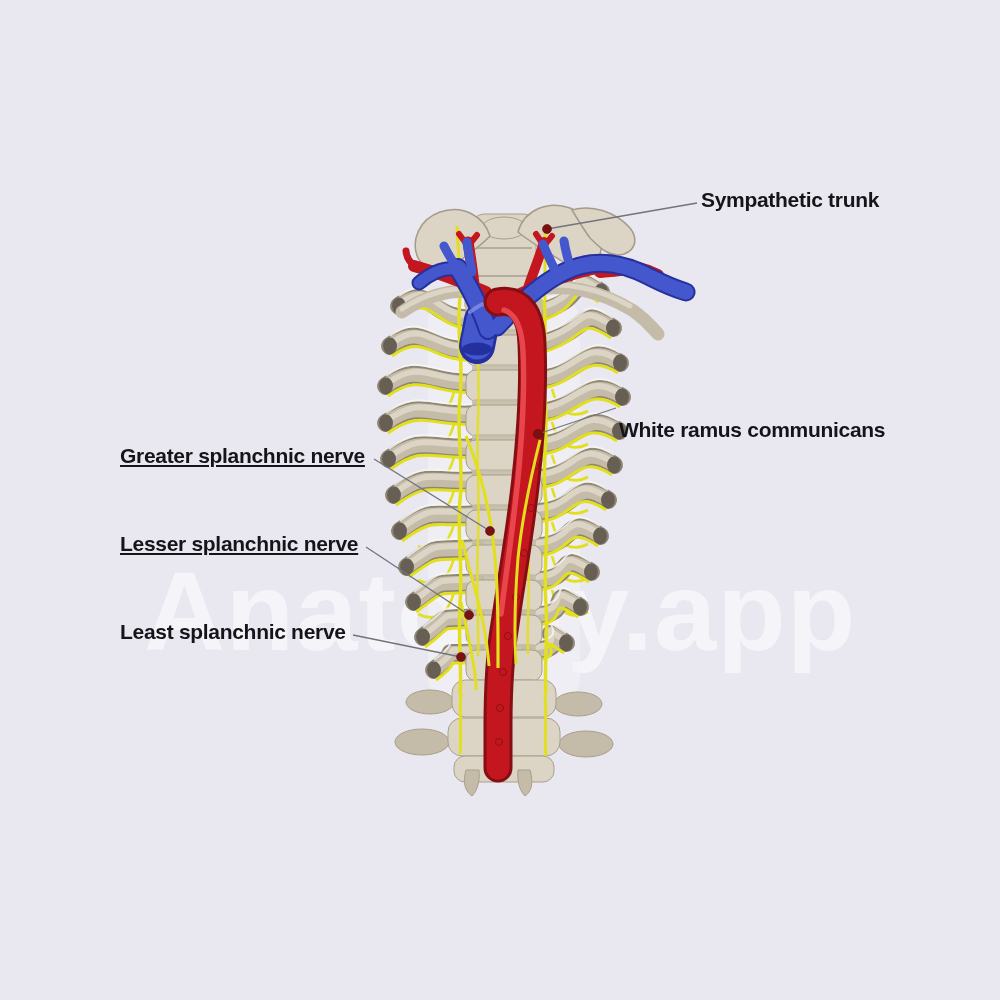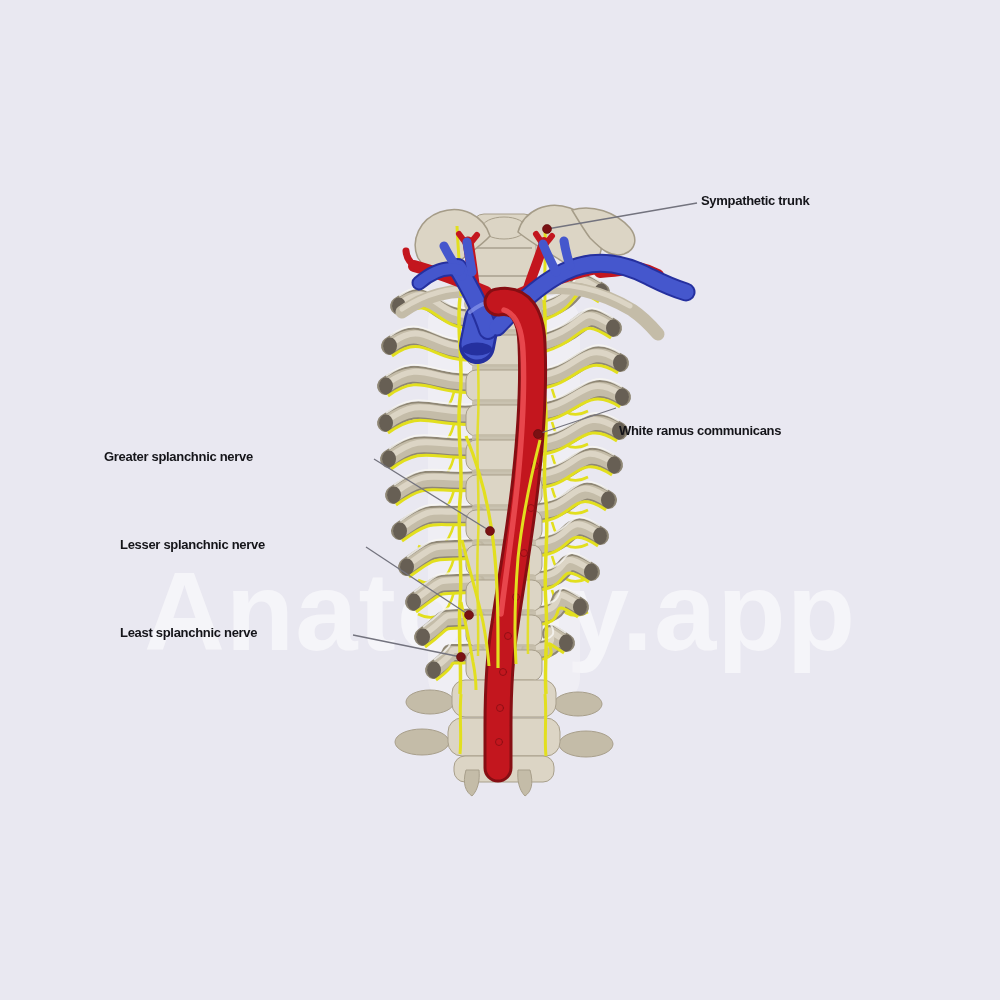--- a/index.html
+++ b/index.html
@@ -11,21 +11,21 @@
   html,body{margin:0;padding:0;}
   body{width:1000px;height:1000px;overflow:hidden;background:var(--bg);
        font-family:"Liberation Sans",sans-serif;}
   .stage{position:relative;width:1000px;height:1000px;background:var(--bg);}
   .watermark{position:absolute;left:0;right:0;top:556px;text-align:center;
     font-size:112px;font-weight:600;letter-spacing:1px;line-height:1;
     color:rgba(255,255,255,0.55);pointer-events:none;}
   svg#art{position:absolute;inset:0;}
   #labels{position:absolute;inset:0;}
   .fig-label{position:absolute;transform:translateY(-50%);white-space:nowrap;
-    font-size:13px;font-weight:700;letter-spacing:-0.3px;color:var(--label);}
+    font-size:21px;font-weight:700;letter-spacing:-0.3px;color:var(--label);}
 </style>
 </head>
 <body>
 
 <div class="stage">
 
   <div class="watermark">Anatomy.app</div>
 
   <svg id="art" width="1000" height="1000" viewBox="0 0 1000 1000">
 
@@ -311,17 +311,17 @@
         <line x1="366" y1="547" x2="469" y2="615" stroke="var(--leader)" stroke-width="1.3"></line>
         <circle cx="469" cy="615" r="4.5" fill="var(--dot)" stroke="#5d0b0d" stroke-width="0.6"></circle>
         <line x1="353" y1="635" x2="461" y2="657" stroke="var(--leader)" stroke-width="1.3"></line>
         <circle cx="461" cy="657" r="4.5" fill="var(--dot)" stroke="#5d0b0d" stroke-width="0.6"></circle>
       </g>
   </svg>
 
   <div id="labels">
       <div class="fig-label" style="left: 701px; top: 200px;">Sympathetic trunk</div>
       <div class="fig-label" style="left: 619px; top: 406px; margin-top: 24px;">White ramus communicans</div>
-      <div class="fig-label" style="left: 104px; top: 456px;">Greater splanchnic nerve</div>
-      <div class="fig-label" style="left: 120px; top: 544px;">Lesser splanchnic nerve</div>
+      <div class="fig-label" style="left: 120px; top: 456px; text-decoration: underline;">Greater splanchnic nerve</div>
+      <div class="fig-label" style="left: 120px; top: 544px; text-decoration: underline;">Lesser splanchnic nerve</div>
       <div class="fig-label" style="left: 120px; top: 632px;">Least splanchnic nerve</div>
     </div>
 </div>
 
 </body></html>

